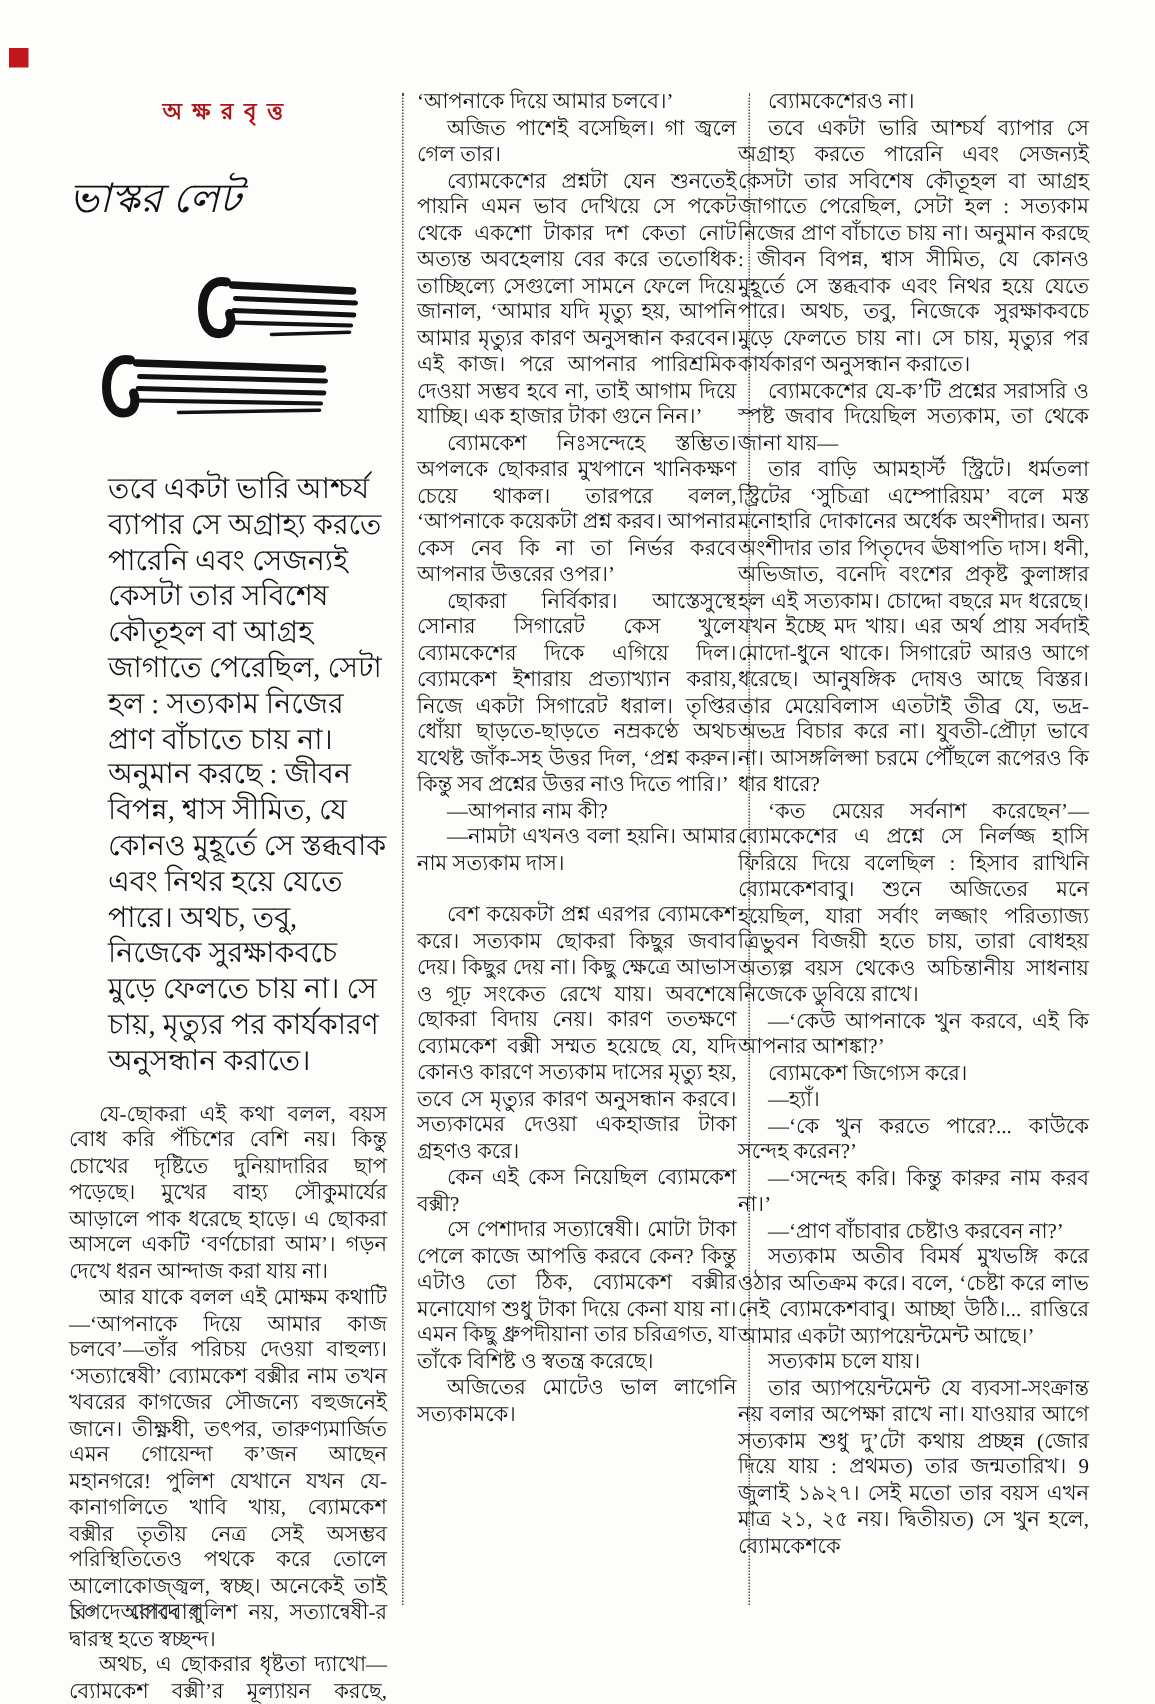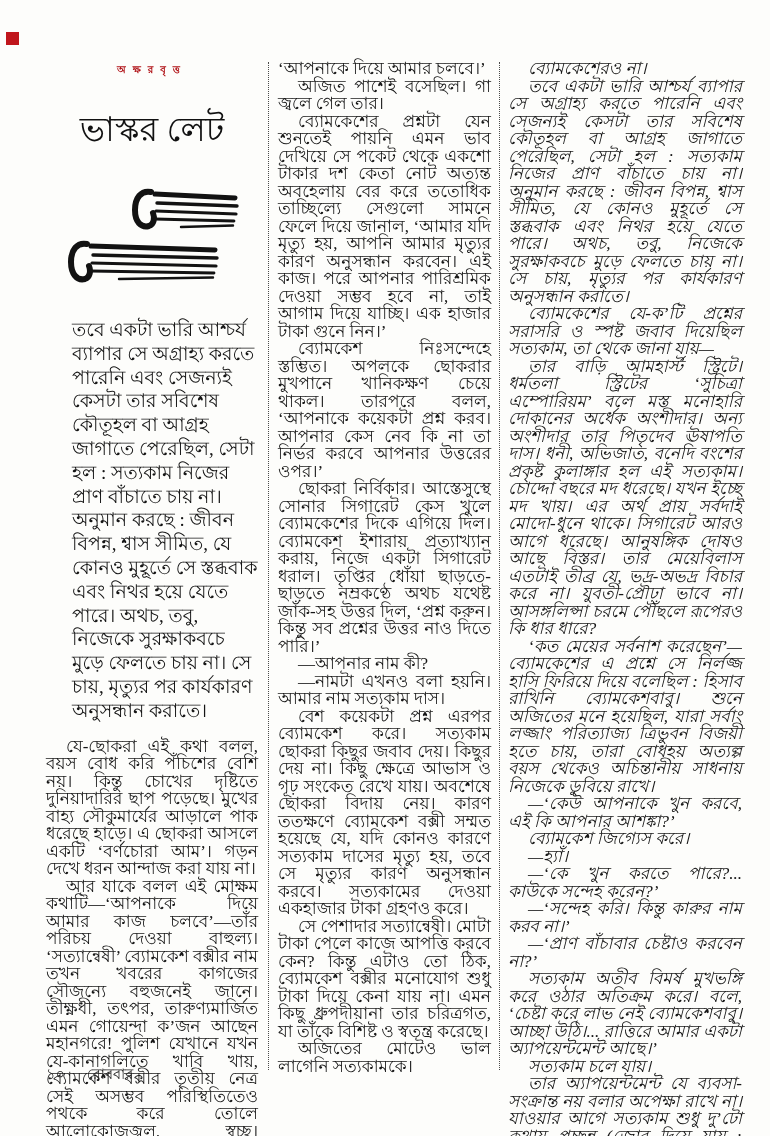--- a/index.html
+++ b/index.html
@@ -11,48 +11,48 @@
     font-family:"Liberation Serif","DejaVu Serif",serif;
     color:#1b1b1b;
     margin:0 auto;
   }
   .corner-mark{
     position:absolute;left:6px;top:32px;width:13px;height:13px;
   }
   .col{position:absolute;top:60px;}
   .col-left{left:46px;width:212px;top:56px;}
   .col-mid{left:278px;width:213px;}
-  .col-right{left:508px;width:234px;font-style:italic;}
+  .col-right{left:492px;width:234px;}
   .col-rule{
     position:absolute;top:62px;height:1008px;width:0;
     border-left:1px dotted #4a4a4a;
   }
   .rule-1{left:268px;}
   .rule-2{left:499px;}
   .section-label{
-    font-size:10px;font-weight:bold;letter-spacing:7px;
+    font-size:15px;font-weight:bold;letter-spacing:7px;
     text-align:center;margin:6px 0 0 0;
   }
   .article-title{
-    font-size:34px;font-weight:normal;text-align:center;
-    margin:24px 0 0 0;color:#111;
+    font-size:27px;font-weight:normal;
+    margin:24px 0 0 0;color:#111;font-style:italic;
   }
   .illustration-wrap{margin:26px 0 0 0;text-align:center;}
   .pull-quote{
     font-size:19px;line-height:23.8px;
     margin:22px 0 0 0;padding-left:26px;
     text-align:left;color:#141414;
   }
   .body-text{margin-top:15px;}
   .body-text p, .col-mid p, .col-right p{
-    font-size:17px;line-height:17.5px;margin:0;
+    font-size:14px;line-height:17.5px;margin:0;
     text-align:justify;text-justify:inter-word;color:#161616;
   }
   p.indent{text-indent:20px;}
-  p.gap{}
+  p.gap{margin-top:17px;}
   .page-footer{
     position:absolute;left:46px;top:1063px;
     font-size:14.5px;color:#222;
   }
   .page-footer .mag{margin-left:22px;}
 </style>
 </head>
 <body>
 
 <div class="page">
@@ -102,20 +102,21 @@
 
   <div class="col col-mid">
       <p>‘আপনাকে দিয়ে আমার চলবে।’</p>
       <p class="indent">অজিত পাশেই বসেছিল। গা জ্বলে গেল তার।</p>
       <p class="indent">ব্যোমকেশের প্রশ্নটা যেন শুনতেই পায়নি এমন ভাব দেখিয়ে সে পকেট থেকে একশো টাকার দশ কেতা নোট অত্যন্ত অবহেলায় বের করে ততোধিক তাচ্ছিল্যে সেগুলো সামনে ফেলে দিয়ে জানাল, ‘আমার যদি মৃত্যু হয়, আপনি আমার মৃত্যুর কারণ অনুসন্ধান করবেন। এই কাজ। পরে আপনার পারিশ্রমিক দেওয়া সম্ভব হবে না, তাই আগাম দিয়ে যাচ্ছি। এক হাজার টাকা গুনে নিন।’</p>
       <p class="indent">ব্যোমকেশ নিঃসন্দেহে স্তম্ভিত। অপলকে ছোকরার মুখপানে খানিকক্ষণ চেয়ে থাকল। তারপরে বলল, ‘আপনাকে কয়েকটা প্রশ্ন করব। আপনার কেস নেব কি না তা নির্ভর করবে আপনার উত্তরের ওপর।’</p>
       <p class="indent">ছোকরা নির্বিকার। আস্তেসুস্থে সোনার সিগারেট কেস খুলে ব্যোমকেশের দিকে এগিয়ে দিল। ব্যোমকেশ ইশারায় প্রত্যাখ্যান করায়, নিজে একটা সিগারেট ধরাল। তৃপ্তির ধোঁয়া ছাড়তে-ছাড়তে নম্রকণ্ঠে অথচ যথেষ্ট জাঁক-সহ উত্তর দিল, ‘প্রশ্ন করুন। কিন্তু সব প্রশ্নের উত্তর নাও দিতে পারি।’</p>
       <p class="indent">—আপনার নাম কী?</p>
       <p class="indent">—নামটা এখনও বলা হয়নি। আমার নাম সত্যকাম দাস।</p>
       <p class="indent gap">বেশ কয়েকটা প্রশ্ন এরপর ব্যোমকেশ করে। সত্যকাম ছোকরা কিছুর জবাব দেয়। কিছুর দেয় না। কিছু ক্ষেত্রে আভাস ও গূঢ় সংকেত রেখে যায়। অবশেষে ছোকরা বিদায় নেয়। কারণ ততক্ষণে ব্যোমকেশ বক্সী সম্মত হয়েছে যে, যদি কোনও কারণে সত্যকাম দাসের মৃত্যু হয়, তবে সে মৃত্যুর কারণ অনুসন্ধান করবে। সত্যকামের দেওয়া একহাজার টাকা গ্রহণও করে।</p>
+      <p class="indent">কেন এই কেস নিয়েছিল ব্যোমকেশ বক্সী?</p>
       <p class="indent">সে পেশাদার সত্যান্বেষী। মোটা টাকা পেলে কাজে আপত্তি করবে কেন? কিন্তু এটাও তো ঠিক, ব্যোমকেশ বক্সীর মনোযোগ শুধু টাকা দিয়ে কেনা যায় না। এমন কিছু ধ্রুপদীয়ানা তার চরিত্রগত, যা তাঁকে বিশিষ্ট ও স্বতন্ত্র করেছে।</p>
       <p class="indent">অজিতের মোটেও ভাল লাগেনি সত্যকামকে।</p>
     </div>
 
   <div class="col col-right">
       <p class="indent">ব্যোমকেশেরও না।</p>
       <p class="indent">তবে একটা ভারি আশ্চর্য ব্যাপার সে অগ্রাহ্য করতে পারেনি এবং সেজন্যই কেসটা তার সবিশেষ কৌতূহল বা আগ্রহ জাগাতে পেরেছিল, সেটা হল : সত্যকাম নিজের প্রাণ বাঁচাতে চায় না। অনুমান করছে : জীবন বিপন্ন, শ্বাস সীমিত, যে কোনও মুহূর্তে সে স্তব্ধবাক এবং নিথর হয়ে যেতে পারে। অথচ, তবু, নিজেকে সুরক্ষাকবচে মুড়ে ফেলতে চায় না। সে চায়, মৃত্যুর পর কার্যকারণ অনুসন্ধান করাতে।</p>
       <p class="indent">ব্যোমকেশের যে-ক’টি প্রশ্নের সরাসরি ও স্পষ্ট জবাব দিয়েছিল সত্যকাম, তা থেকে জানা যায়—</p>
       <p class="indent">তার বাড়ি আমহার্স্ট স্ট্রিটে। ধর্মতলা স্ট্রিটের ‘সুচিত্রা এম্পোরিয়ম’ বলে মস্ত মনোহারি দোকানের অর্ধেক অংশীদার। অন্য অংশীদার তার পিতৃদেব ঊষাপতি দাস। ধনী, অভিজাত, বনেদি বংশের প্রকৃষ্ট কুলাঙ্গার হল এই সত্যকাম। চোদ্দো বছরে মদ ধরেছে। যখন ইচ্ছে মদ খায়। এর অর্থ প্রায় সর্বদাই মোদো-ধুনে থাকে। সিগারেট আরও আগে ধরেছে। আনুষঙ্গিক দোষও আছে বিস্তর। তার মেয়েবিলাস এতটাই তীব্র যে, ভদ্র-অভদ্র বিচার করে না। যুবতী-প্রৌঢ়া ভাবে না। আসঙ্গলিপ্সা চরমে পৌঁছলে রূপেরও কি ধার ধারে?</p>
       <p class="indent">‘কত মেয়ের সর্বনাশ করেছেন’—ব্যোমকেশের এ প্রশ্নে সে নির্লজ্জ হাসি ফিরিয়ে দিয়ে বলেছিল : হিসাব রাখিনি ব্যোমকেশবাবু। শুনে অজিতের মনে হয়েছিল, যারা সর্বাং লজ্জাং পরিত্যাজ্য ত্রিভুবন বিজয়ী হতে চায়, তারা বোধহয় অত্যল্প বয়স থেকেও অচিন্তানীয় সাধনায় নিজেকে ডুবিয়ে রাখে।</p>

